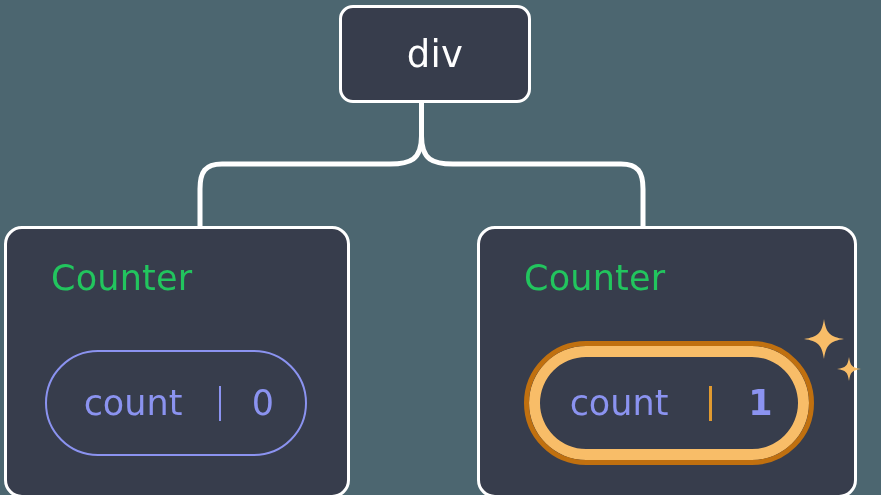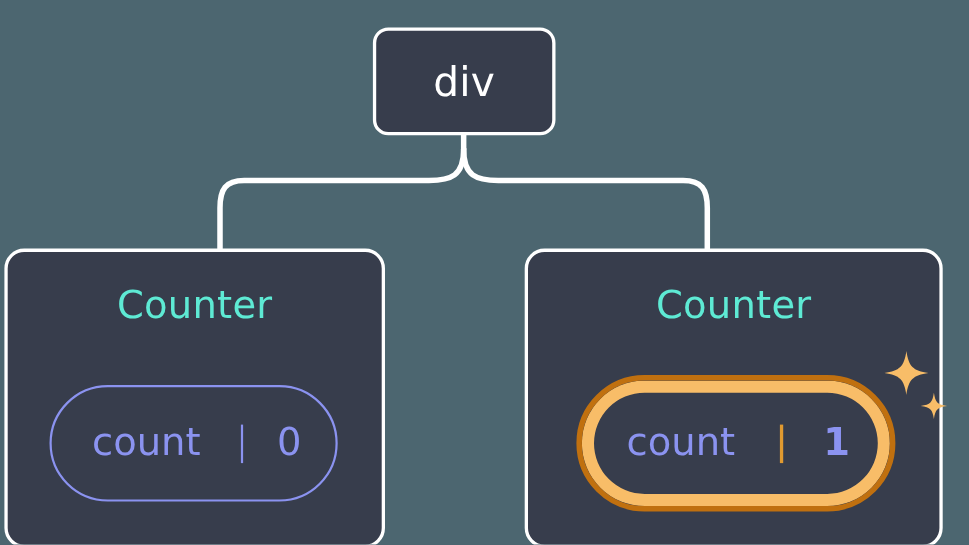--- a/index.html
+++ b/index.html
@@ -35,48 +35,47 @@
   .node {
     position: absolute;
     background: #373d4c;
     border: 3px solid #ffffff;
     border-radius: 16px;
     box-sizing: border-box;
   }
   .node-root {
     left: 339px;
     top: 5px;
-    width: 166px;
+    width: 192px;
     height: 98px;
     border-radius: 14px;
     display: flex;
     align-items: center;
     justify-content: center;
-    margin-top: 20px;
   }
   .node-root .node-title {
     color: #ffffff;
     font-size: 37px;
     line-height: 1;
     letter-spacing: 0.2px;
   }
 
   .node-card {
     border-radius: 18px;
     padding-top: 32px;
   }
   .card-left  { left: 4px;   top: 226px; width: 346px; height: 272px; }
   .card-right { left: 477px; top: 226px; width: 380px; height: 272px; }
 
   .card-title {
-    text-align: center;
-    color: #5eead4;
+    color: #22c55e;
     font-size: 35px;
     line-height: 1;
     letter-spacing: 0.2px;
+    margin-left: 44px;
   }
 
   
   .pill-wrap {
     position: absolute;
     display: flex;
     align-items: center;
     box-sizing: border-box;
   }
   .pill-plain {

